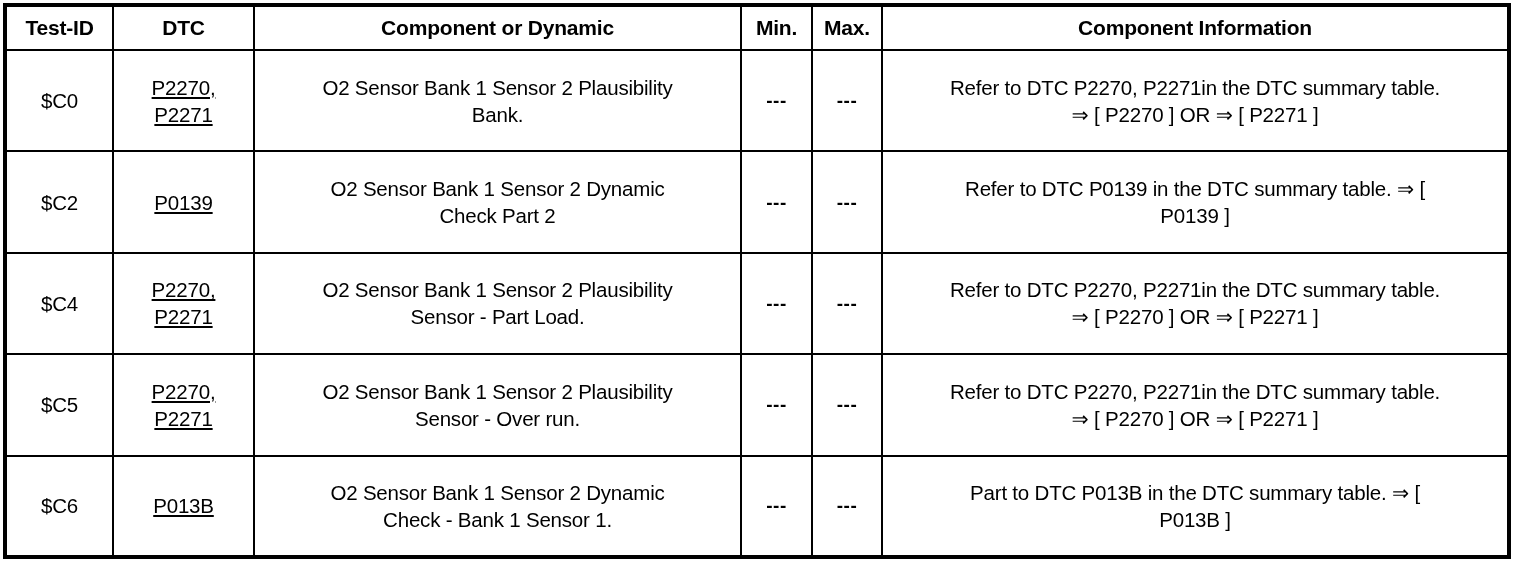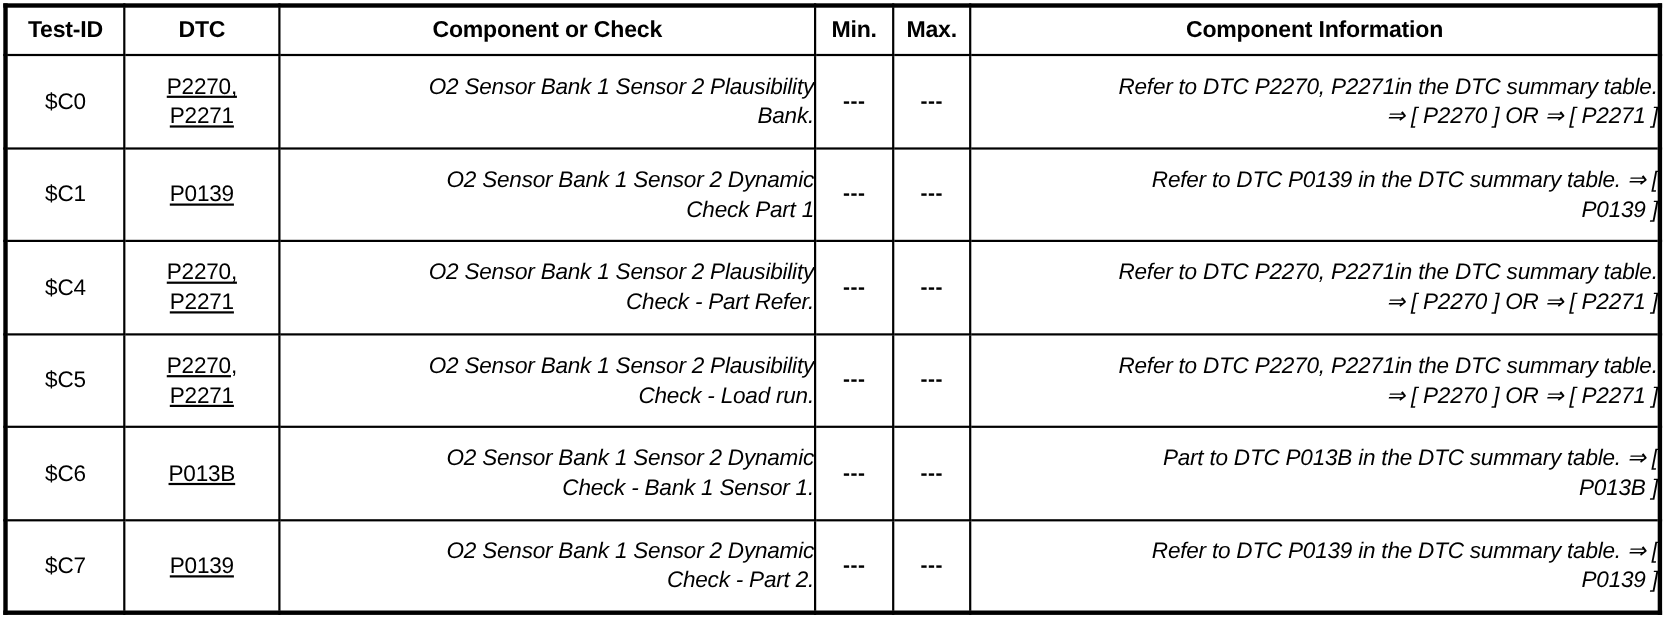--- a/index.html
+++ b/index.html
@@ -70,24 +70,23 @@
   }
 
   td.cell-testid,
   td.cell-dtc {
     text-align: center;
   }
   td.cell-dtc .dtc-line { display: block; text-decoration: underline; }
 
   td.cell-comp,
   td.cell-addl {
-    text-align: right;
+    text-align: center;
     padding-left: 8px;
     padding-right: 5px;
-    font-style: italic;
   }
   td.cell-comp .line,
   td.cell-addl .line { display: block; }
 
   td.cell-min,
   td.cell-max {
     text-align: center;
     font-weight: bold;
     font-size: 19px;
     letter-spacing: 0.5px;
@@ -103,21 +102,21 @@
         <col class="c-dtc">
         <col class="c-comp">
       <col class="c-min">
         <col class="c-max">
         <col class="c-addl">
     </colgroup>
     <thead>
       <tr>
         <th>Test-ID</th>
         <th>DTC</th>
-        <th>Component or Check</th>
+        <th>Component or Dynamic</th>
         <th>Min.</th>
         <th>Max.</th>
         <th>Component Information</th>
       </tr>
     </thead>
     <tbody id="table-body">
         <tr>
           <td class="cell-testid">$C0</td>
           <td class="cell-dtc">
             <span class="dtc-line">P2270,</span>
@@ -128,61 +127,61 @@
             <span class="line">Bank.</span>
           </td>
           <td class="cell-min">---</td>
           <td class="cell-max">---</td>
           <td class="cell-addl">
             <span class="line">Refer to DTC P2270, P2271in the DTC summary table.</span>
             <span class="line">⇒ [ P2270 ] OR ⇒ [ P2271 ]</span>
           </td>
         </tr>
         <tr>
-          <td class="cell-testid">$C1</td>
+          <td class="cell-testid">$C2</td>
           <td class="cell-dtc">
             <span class="dtc-line">P0139</span>
           </td>
           <td class="cell-comp">
             <span class="line">O2 Sensor Bank 1 Sensor 2 Dynamic</span>
-            <span class="line">Check Part 1</span>
+            <span class="line">Check Part 2</span>
           </td>
           <td class="cell-min">---</td>
           <td class="cell-max">---</td>
           <td class="cell-addl">
             <span class="line">Refer to DTC P0139 in the DTC summary table. ⇒ [</span>
             <span class="line">P0139 ]</span>
           </td>
         </tr>
         <tr>
           <td class="cell-testid">$C4</td>
           <td class="cell-dtc">
             <span class="dtc-line">P2270,</span>
             <span class="dtc-line">P2271</span>
           </td>
           <td class="cell-comp">
             <span class="line">O2 Sensor Bank 1 Sensor 2 Plausibility</span>
-            <span class="line">Check - Part Refer.</span>
+            <span class="line">Sensor - Part Load.</span>
           </td>
           <td class="cell-min">---</td>
           <td class="cell-max">---</td>
           <td class="cell-addl">
             <span class="line">Refer to DTC P2270, P2271in the DTC summary table.</span>
             <span class="line">⇒ [ P2270 ] OR ⇒ [ P2271 ]</span>
           </td>
         </tr>
         <tr>
           <td class="cell-testid">$C5</td>
           <td class="cell-dtc">
             <span class="dtc-line">P2270,</span>
             <span class="dtc-line">P2271</span>
           </td>
           <td class="cell-comp">
             <span class="line">O2 Sensor Bank 1 Sensor 2 Plausibility</span>
-            <span class="line">Check - Load run.</span>
+            <span class="line">Sensor - Over run.</span>
           </td>
           <td class="cell-min">---</td>
           <td class="cell-max">---</td>
           <td class="cell-addl">
             <span class="line">Refer to DTC P2270, P2271in the DTC summary table.</span>
             <span class="line">⇒ [ P2270 ] OR ⇒ [ P2271 ]</span>
           </td>
         </tr>
         <tr>
           <td class="cell-testid">$C6</td>
@@ -191,33 +190,17 @@
           </td>
           <td class="cell-comp">
             <span class="line">O2 Sensor Bank 1 Sensor 2 Dynamic</span>
             <span class="line">Check - Bank 1 Sensor 1.</span>
           </td>
           <td class="cell-min">---</td>
           <td class="cell-max">---</td>
           <td class="cell-addl">
             <span class="line">Part to DTC P013B in the DTC summary table. ⇒ [</span>
             <span class="line">P013B ]</span>
-          </td>
-        </tr>
-        <tr>
-          <td class="cell-testid">$C7</td>
-          <td class="cell-dtc">
-            <span class="dtc-line">P0139</span>
-          </td>
-          <td class="cell-comp">
-            <span class="line">O2 Sensor Bank 1 Sensor 2 Dynamic</span>
-            <span class="line">Check - Part 2.</span>
-          </td>
-          <td class="cell-min">---</td>
-          <td class="cell-max">---</td>
-          <td class="cell-addl">
-            <span class="line">Refer to DTC P0139 in the DTC summary table. ⇒ [</span>
-            <span class="line">P0139 ]</span>
           </td>
         </tr>
       </tbody>
   </table>
 </div>
 
 </body></html>

